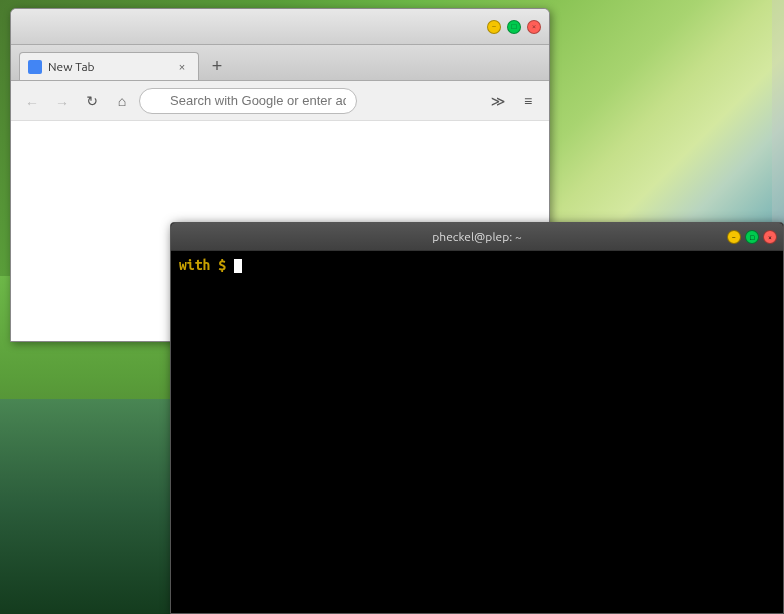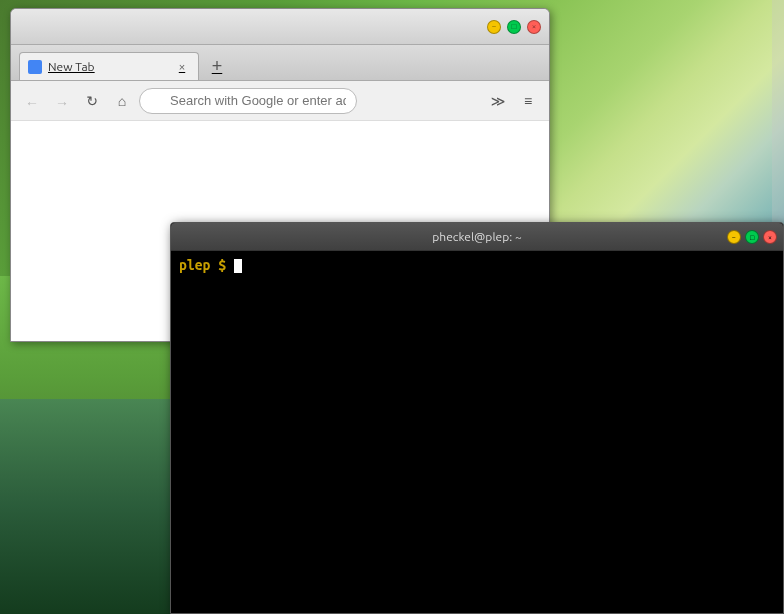--- a/index.html
+++ b/index.html
@@ -117,21 +117,20 @@
     .win-btn-close { background: #ff5f57; }
 
     
     #tab-bar {
       display: flex;
       align-items: flex-end;
       background: linear-gradient(to bottom, #dcdcdc, #c8c8c8);
       padding: 4px 8px 0;
       height: 36px;
       border-bottom: 1px solid #aaa;
-      text-decoration: underline;
     }
 
     #active-tab {
       display: flex;
       align-items: center;
       background: #f0f0f0;
       border: 1px solid #aaa;
       border-bottom: none;
       border-radius: 4px 4px 0 0;
       padding: 0 8px;
@@ -420,21 +419,21 @@
       <span id="terminal-title-text">pheckel@plep: ~</span>
       <div id="window-controls-terminal">
         <div class="term-btn term-btn-min">−</div>
         <div class="term-btn term-btn-max">□</div>
         <div class="term-btn term-btn-close">×</div>
       </div>
     </div>
 
     <div id="terminal-content">
       <div>
-        <span id="terminal-prompt">plep $</span>
+        <span id="terminal-prompt">with $</span>
         <span> </span>
         <span id="terminal-cursor"></span>
       </div>
     </div>
   </div>
 
   <div id="desktop-scrollbar"></div>
 </div>
 
 </body></html>

